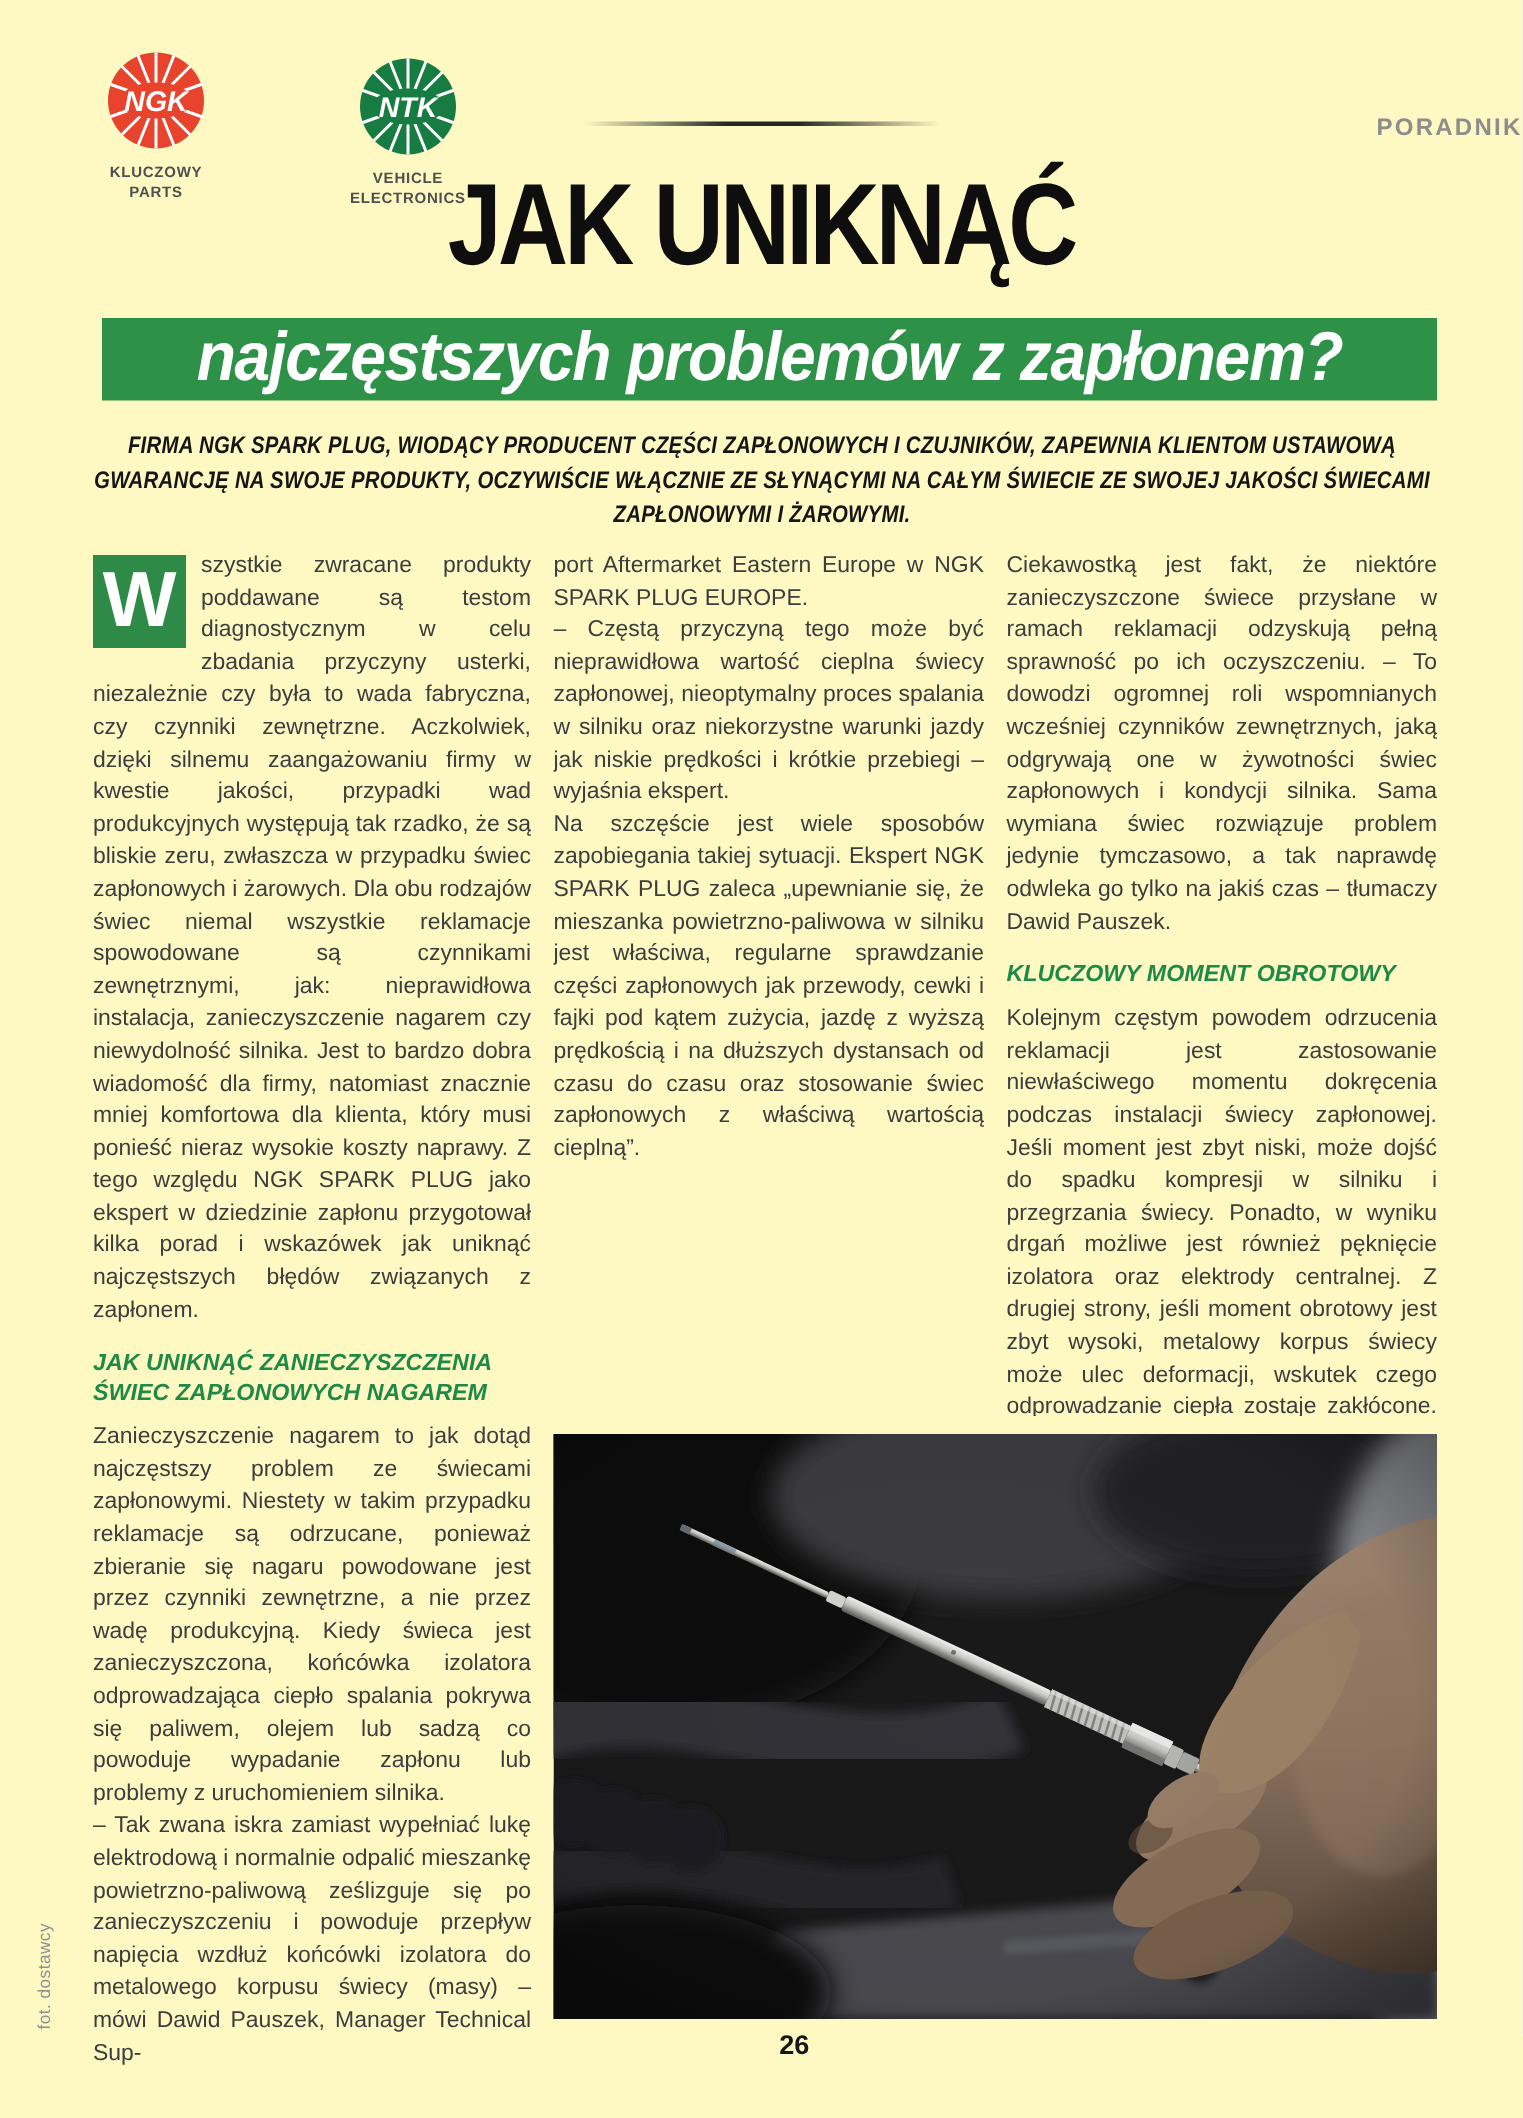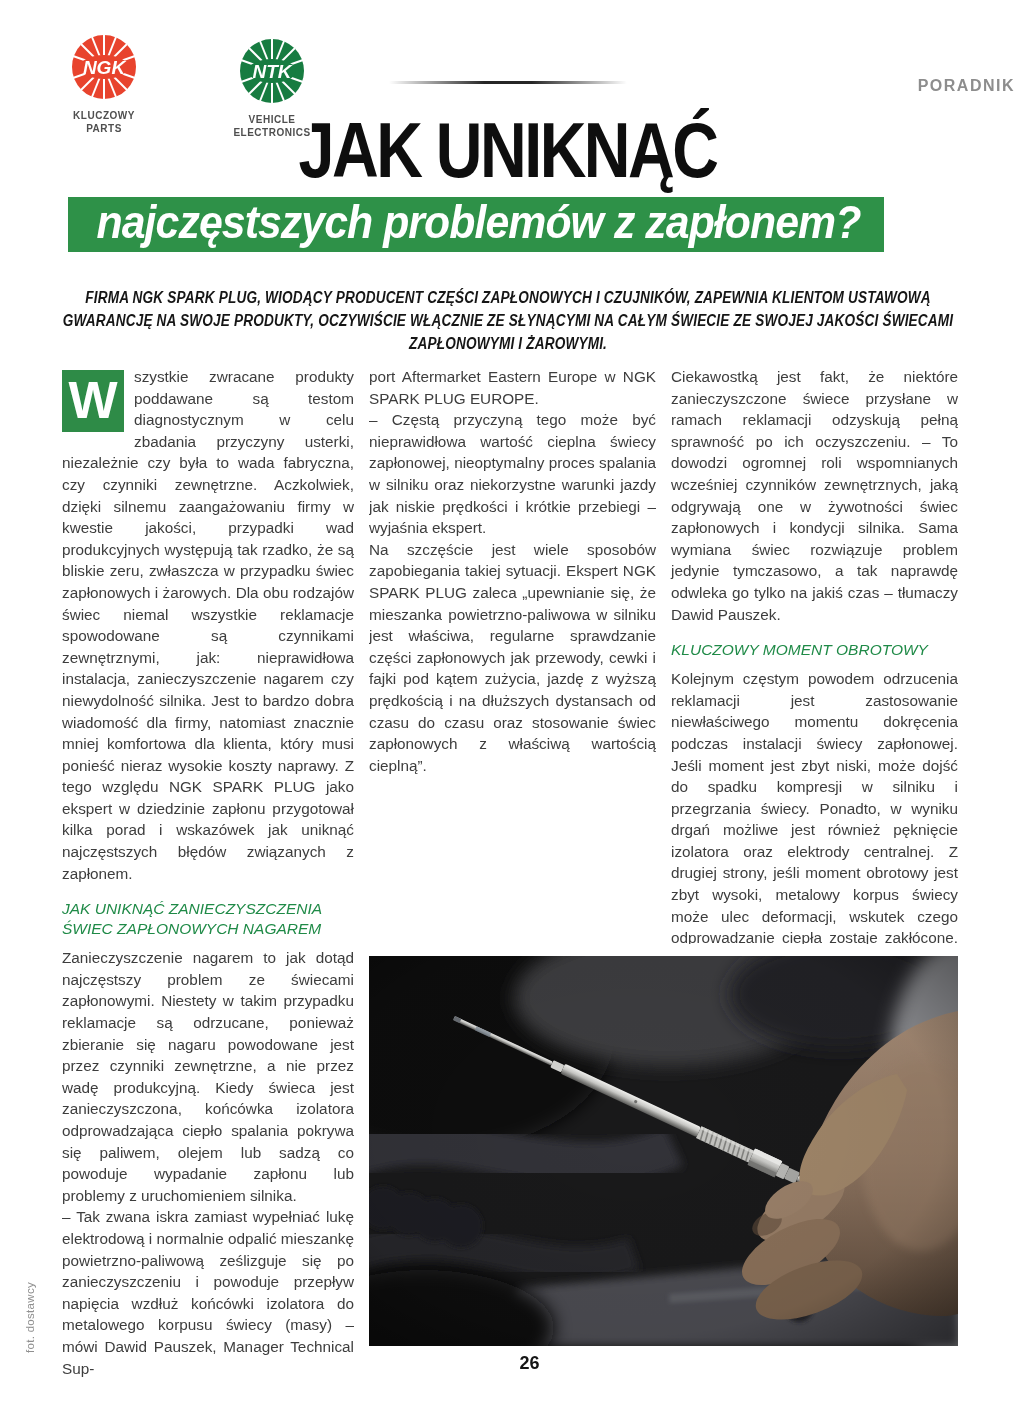--- a/index.html
+++ b/index.html
@@ -1,55 +1,55 @@
 <!DOCTYPE html>
 <html lang="pl"><head>
 <meta charset="utf-8">
 <style>
   html,body { margin:0; padding:0; background:#e9e9e9; }
   .page {
     position:relative; width:1015px; height:1412px; margin:0 auto;
-    background:#ffffff; overflow:hidden;
+    background:#fef9c3; overflow:hidden;
     font-family:"Liberation Sans", sans-serif; color:#3d3d3d;
   }
   
   .logo { position:absolute; width:120px; text-align:center; }
   .logo-ngk { left:44px; top:34px; }
   .logo-ntk { left:212px; top:38px; }
   .logo svg { display:block; margin:0 auto; }
   .logo .cap { font-size:10px; font-weight:bold; color:#4f4f4f; letter-spacing:.5px; line-height:13px; margin-top:9px; }
   .kicker { position:absolute; top:50px; left:0; right:0; text-align:right;
             font-size:16px; font-weight:bold; color:#8d8d8d; letter-spacing:1.5px;margin-top:27px; }
   .kicker-rule { position:absolute; top:81px; left:50%; transform:translateX(-50%);
                  width:238px; height:3px; border-radius:2px;
                  background:linear-gradient(to right, rgba(35,35,35,0) 0%, #262626 40%, #262626 60%, rgba(35,35,35,0) 100%); }
   
   .title { position:absolute; top:106px; left:0; width:1015px; text-align:center;
            font-size:77px; font-weight:bold; color:#0e0e0e; letter-spacing:-3px;
            transform:scaleX(.84); white-space:nowrap; }
-  .banner { position:absolute; top:197px; left:68px; width:816px; height:55px; }
+  .banner { position:absolute; top:212px; left:68px; width:890px; height:55px; }
   .banner-text { position:absolute; left:0; top:50%; width:100%;
                  transform:translateY(-55%) scaleX(.93); transform-origin:center;
                  text-align:center; font-size:46px; font-weight:bold; font-style:italic;
                  color:#ffffff; letter-spacing:-1px; white-space:nowrap; }
   .lead { position:absolute; top:286px; left:50%; width:1070px;
           transform:translateX(-50%) scaleX(.85); transform-origin:center;
           text-align:center; font-size:16px; font-weight:bold; font-style:italic;
           color:#161616; line-height:23px; letter-spacing:.2px; }
   
   .content { position:absolute; top:366px; left:62px; width:896px; }
   .cols { display:flex; gap:15px; }
   .col { font-size:15.3px; line-height:21.6px; text-align:justify;
          -webkit-hyphens:auto; hyphens:auto; }
   .col p { margin:0; }
   .col-1 { width:292px; flex:none; }
   .right { width:589px; flex:none; }
   .right-cols { display:flex; gap:15px; height:578px; overflow:hidden; }
   .right-cols .col { width:287px; flex:none; }
-  .subhead { color:#1f8a47; font-weight:normal; font-style:italic; font-size:15.5px;
+  .subhead { color:#1f8a47; font-weight:bold; font-style:italic; font-size:15.5px;
              line-height:20px; margin:15px 0 8px 0 !important; text-align:left;
              -webkit-hyphens:none; hyphens:none; }
   .dropcap { float:left; width:62px; height:62px; background:#2e8b47; color:#fff;
              font-size:52px; font-weight:bold; text-align:center; line-height:60px;
              margin:4px 10px 2px 0; }
   .photo { display:block; margin-top:12px; width:589px; height:390px; }
   
   .credit { position:absolute; left:24px; top:1258px; height:95px;
             writing-mode:vertical-rl; transform:rotate(180deg);
             font-size:11.5px; color:#8f8f8f; letter-spacing:.3px; }

